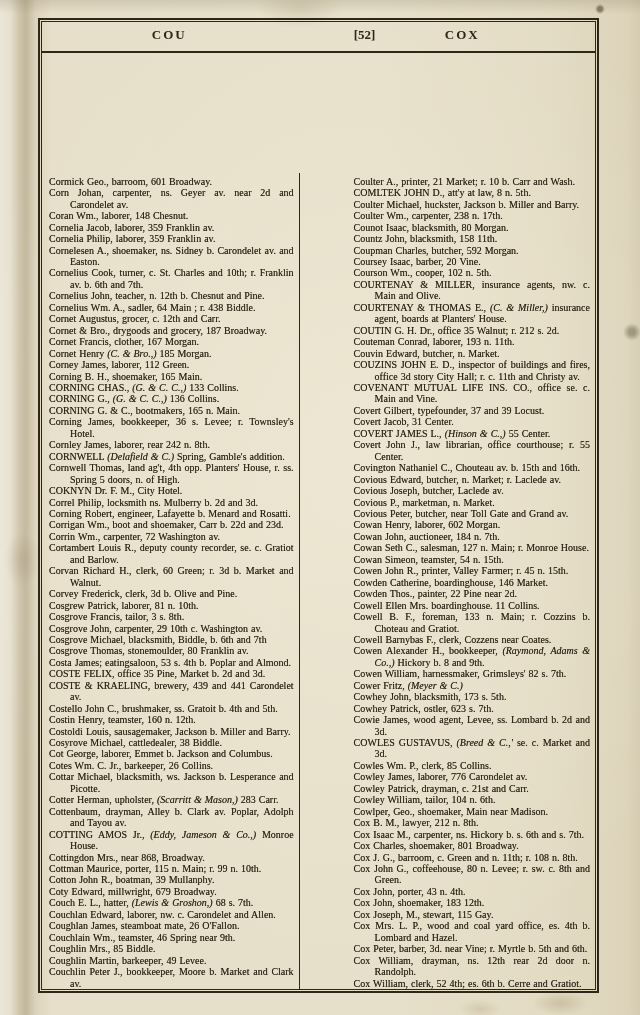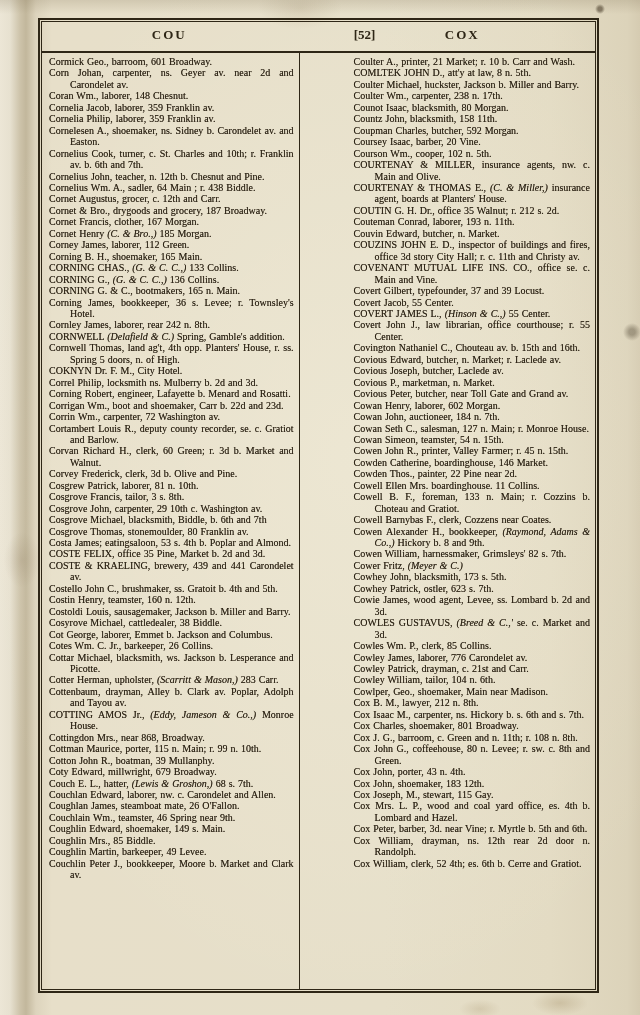--- a/index.html
+++ b/index.html
@@ -40,20 +40,21 @@
     position:absolute;top:5px;transform:translateX(-50%);
     font-size:13px;font-weight:600;letter-spacing:2px;color:#2e2616;
     white-space:nowrap;
   }
   .h-left{left:23%;}
   .h-center{left:50%;letter-spacing:0;margin-left:46px;}
   .h-right{left:76%;}
   .cols{
     position:absolute;left:0;right:0;top:31px;bottom:0;
     display:flex;
+    align-items:flex-end;
   }
   .col{
     box-sizing:border-box;overflow:hidden;
     padding:3px 5px 0 7px;
     color:#2c2315;
   }
   .col-left{width:51%;border-right:1px solid #2e2616;}
   .col-right{width:49%;padding-left:6px;margin-left:48px;}
   .entry{
     margin:0;padding-left:21px;text-indent:-21px;
@@ -129,21 +130,20 @@
           <p class="entry">Cottenbaum, drayman, Alley b. Clark av. Poplar, Adolph and Tayou av.</p>
           <p class="entry">COTTING AMOS Jr., <i>(Eddy, Jameson &amp; Co.,)</i> Monroe House.</p>
           <p class="entry">Cottingdon Mrs., near 868, Broadway.</p>
           <p class="entry">Cottman Maurice, porter, 115 n. Main; r. 99 n. 10th.</p>
           <p class="entry">Cotton John R., boatman, 39 Mullanphy.</p>
           <p class="entry">Coty Edward, millwright, 679 Broadway.</p>
           <p class="entry">Couch E. L., hatter, <i>(Lewis &amp; Groshon,)</i> 68 s. 7th.</p>
           <p class="entry">Couchlan Edward, laborer, nw. c. Carondelet and Allen.</p>
           <p class="entry">Coughlan James, steamboat mate, 26 O'Fallon.</p>
           <p class="entry">Couchlain Wm., teamster, 46 Spring near 9th.</p>
-          <p class="entry">Coughlin Edward, shoemaker, 149 s. Main.</p>
           <p class="entry">Coughlin Mrs., 85 Biddle.</p>
           <p class="entry">Coughlin Martin, barkeeper, 49 Levee.</p>
           <p class="entry">Couchlin Peter J., bookkeeper, Moore b. Market and Clark av.</p>
         </div>
       <div class="col col-right">
           <p class="entry">Coulter A., printer, 21 Market; r. 10 b. Carr and Wash.</p>
           <p class="entry">COMLTEK JOHN D., att'y at law, 8 n. 5th.</p>
           <p class="entry">Coulter Michael, huckster, Jackson b. Miller and Barry.</p>
           <p class="entry">Coulter Wm., carpenter, 238 n. 17th.</p>
           <p class="entry">Counot Isaac, blacksmith, 80 Morgan.</p>
@@ -152,21 +152,21 @@
           <p class="entry">Coursey Isaac, barber, 20 Vine.</p>
           <p class="entry">Courson Wm., cooper, 102 n. 5th.</p>
           <p class="entry">COURTENAY &amp; MILLER, insurance agents, nw. c. Main and Olive.</p>
           <p class="entry">COURTENAY &amp; THOMAS E., <i>(C. &amp; Miller,)</i> insurance agent, boards at Planters' House.</p>
           <p class="entry">COUTIN G. H. Dr., office 35 Walnut; r. 212 s. 2d.</p>
           <p class="entry">Couteman Conrad, laborer, 193 n. 11th.</p>
           <p class="entry">Couvin Edward, butcher, n. Market.</p>
           <p class="entry">COUZINS JOHN E. D., inspector of buildings and fires, office 3d story City Hall; r. c. 11th and Christy av.</p>
           <p class="entry">COVENANT MUTUAL LIFE INS. CO., office se. c. Main and Vine.</p>
           <p class="entry">Covert Gilbert, typefounder, 37 and 39 Locust.</p>
-          <p class="entry">Covert Jacob, 55 Center.</p>
+          <p class="entry">Covert Jacob, 31 Center.</p>
           <p class="entry">COVERT JAMES L., <i>(Hinson &amp; C.,)</i> 55 Center.</p>
           <p class="entry">Covert John J., law librarian, office courthouse; r. 55 Center.</p>
           <p class="entry">Covington Nathaniel C., Chouteau av. b. 15th and 16th.</p>
           <p class="entry">Covious Edward, butcher, n. Market; r. Laclede av.</p>
           <p class="entry">Covious Joseph, butcher, Laclede av.</p>
           <p class="entry">Covious P., marketman, n. Market.</p>
           <p class="entry">Covious Peter, butcher, near Toll Gate and Grand av.</p>
           <p class="entry">Cowan Henry, laborer, 602 Morgan.</p>
           <p class="entry">Cowan John, auctioneer, 184 n. 7th.</p>
           <p class="entry">Cowan Seth C., salesman, 127 n. Main; r. Monroe House.</p>

